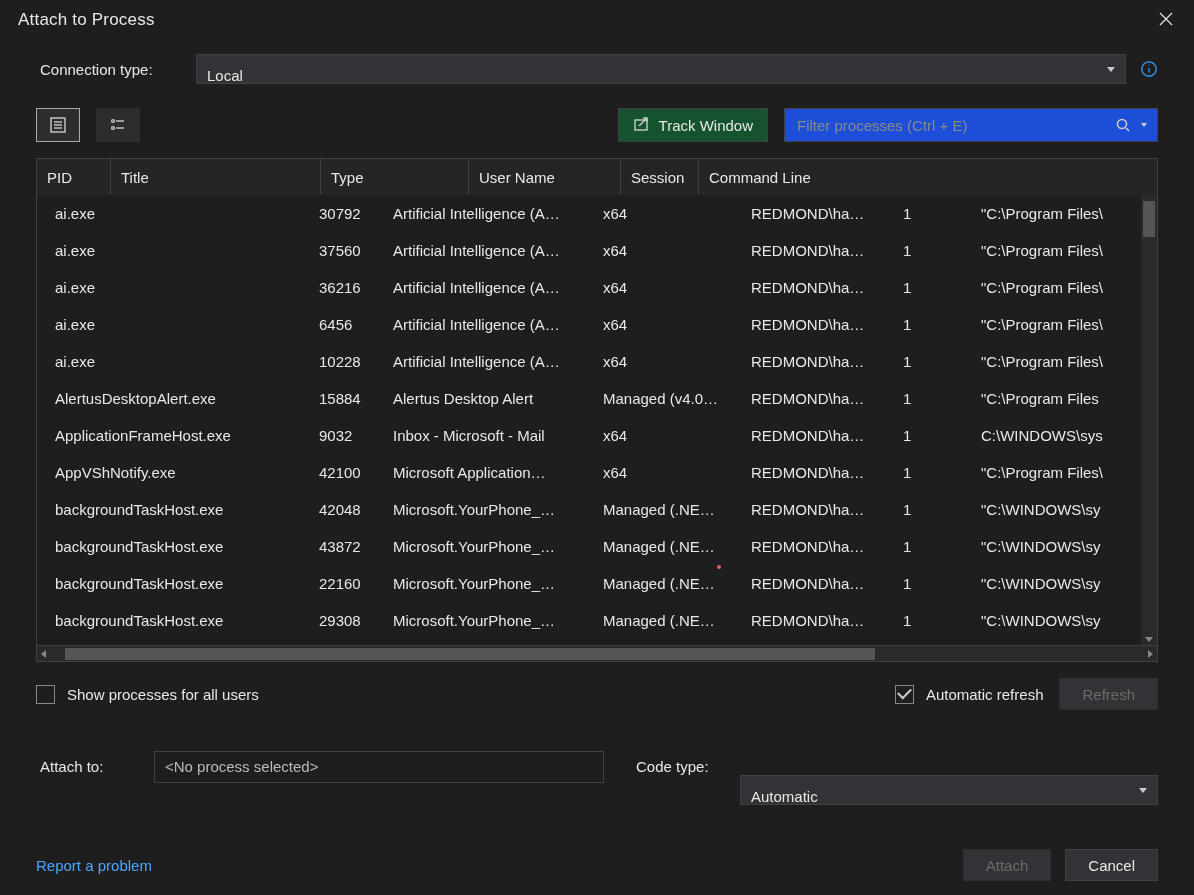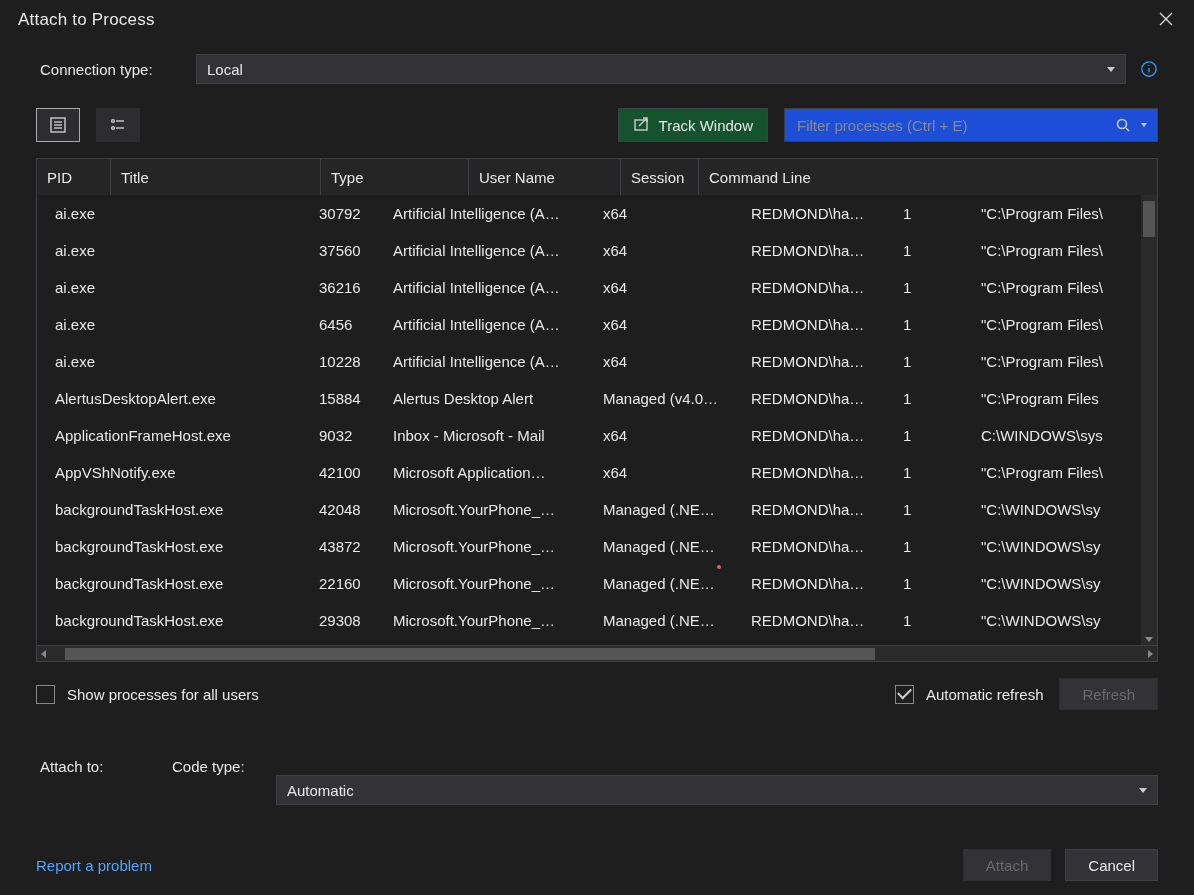--- a/index.html
+++ b/index.html
@@ -38,22 +38,22 @@
   .row {
     display: flex; align-items: center;
     padding: 4px 36px 4px 40px; gap: 14px;
   }
   .label { width: 142px; color: var(--text); font-size: 15px; }
   .dropdown {
     flex: 1;
     background: #333337;
     border: 1px solid #3f3f46;
     height: 30px;
-    display: flex; align-items: center; justify-content: space-between;
-    padding: 4px 10px; color: var(--text);
+    display: flex; align-items: flex-start; justify-content: space-between;
+    padding: 12px 10px; color: var(--text);
     font-size: 15px;
   }
   .dropdown .caret { width: 0; height: 0; border-left: 4px solid transparent; border-right: 4px solid transparent; border-top: 5px solid #ccc; }
   .info-icon { width: 18px; height: 18px; color: var(--info); display: flex; align-items: center; justify-content: center; }
   .info-icon svg { width: 18px; height: 18px; }
   
   .toolbar {
     display: flex; align-items: center;
     padding: 20px 36px 10px 36px; gap: 16px;
   }
@@ -379,20 +379,23 @@
     <label class="chk">
       <span class="box checked"></span>
       <span>Automatic refresh</span>
     </label>
     <div class="btn disabled">Refresh</div>
   </div>
 </div>
 
 <div class="bottom2">
   <span style="width:100px;font-size:15px;">Attach to:</span>
+  <div class="attach-input">
+    <span>&lt;No process selected&gt;</span>
+  </div>
   <span style="width:90px;font-size:15px;margin-left:18px;">Code type:</span>
   <div class="dropdown" style="flex:1;margin-top:47px;">
     <span>Automatic</span>
     <span class="caret"></span>
   </div>
 </div>
 
 <div class="bottom3">
   <span class="link">Report a problem</span>
   <div class="btn-group">

